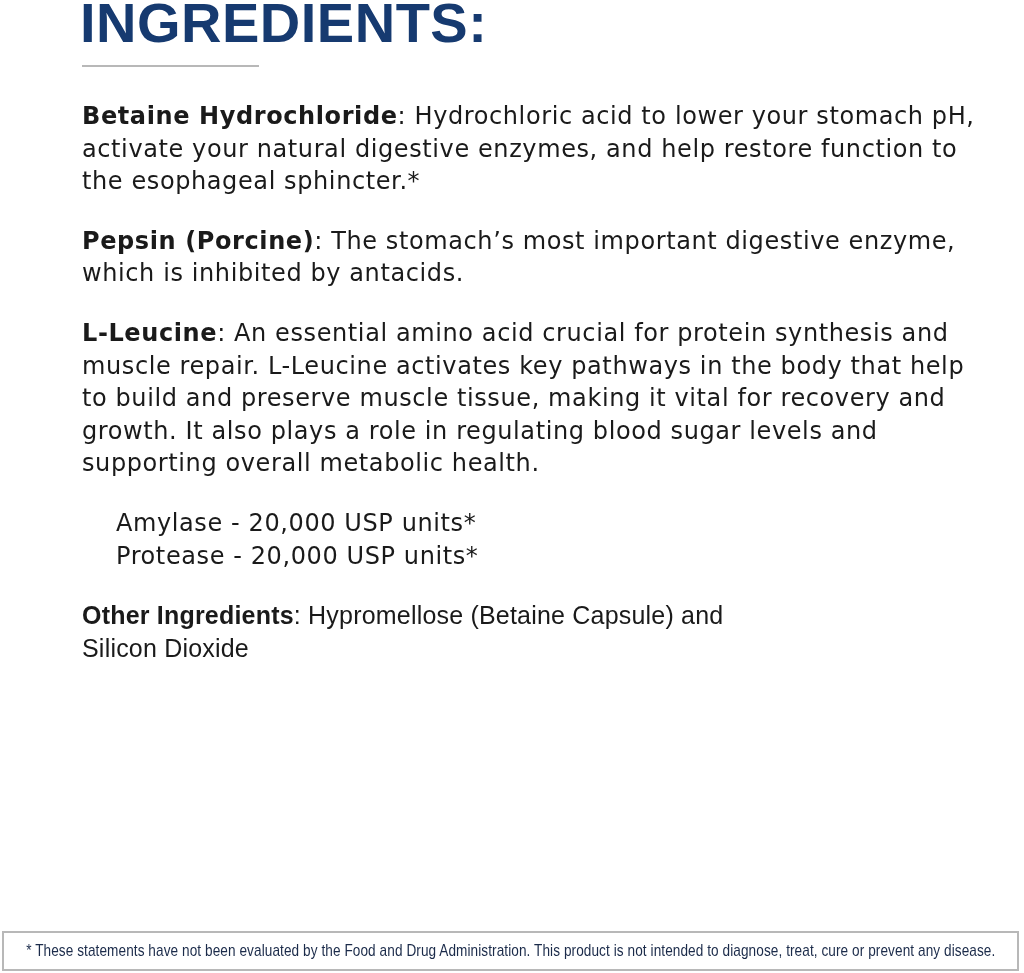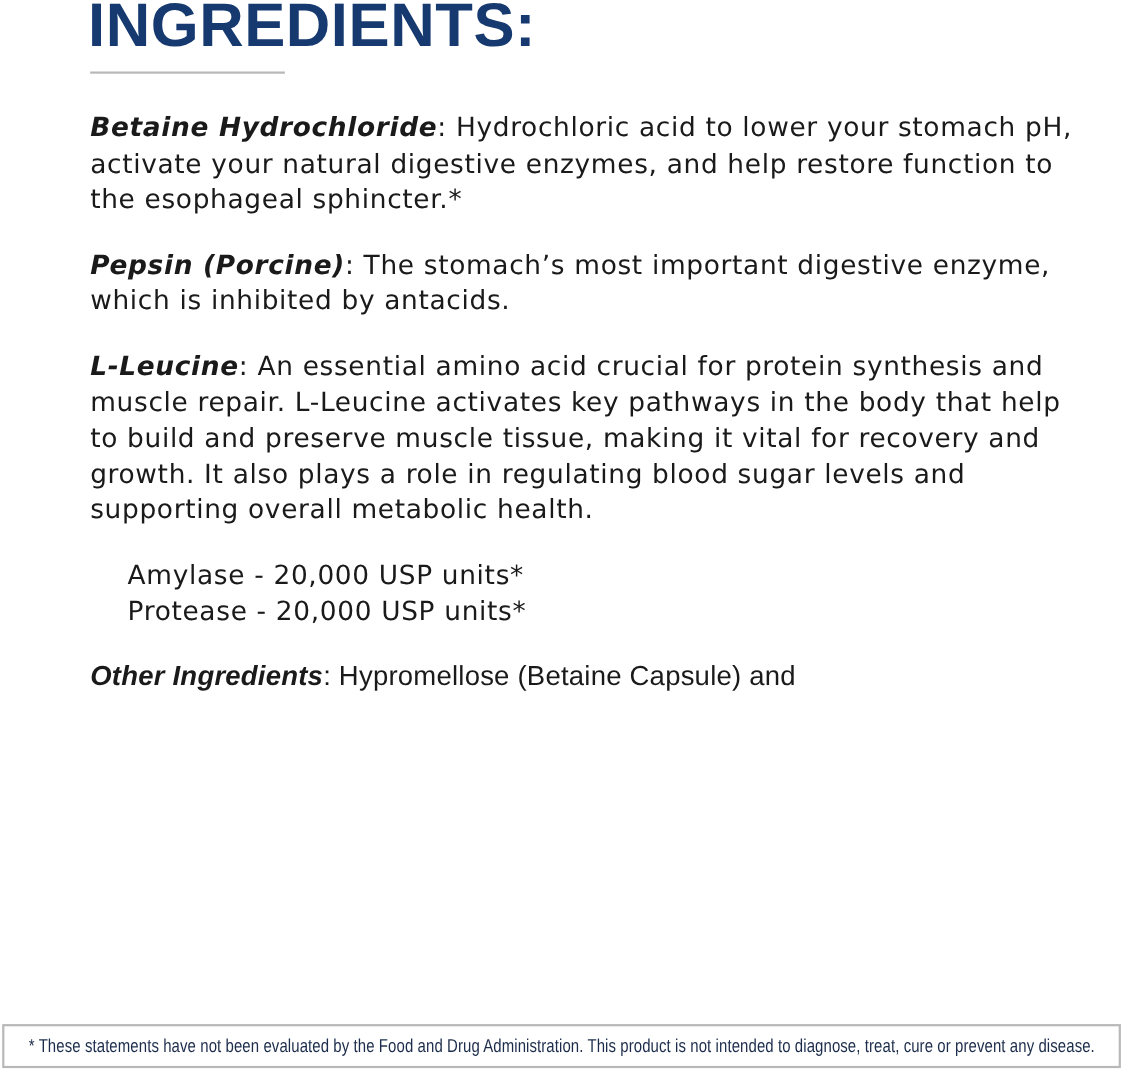--- a/index.html
+++ b/index.html
@@ -43,21 +43,20 @@
     }
     .para {
       margin: 0 0 27px 0;
       font-size: 24px;
       line-height: 32.6px;
       letter-spacing: 0.6px;
       color: #1a1a1a;
     }
     .para b {
       font-weight: bold;
-      font-style: italic;
     }
     .para.other {
       font-family: "Liberation Sans", sans-serif;
       font-size: 25px;
       letter-spacing: 0.2px;
     }
     .capsule-list {
       margin: 0;
       padding: 0;
       list-style: none;
@@ -115,19 +114,20 @@
 
   <div class="para">
     <ul class="capsule-list">
       <li>Amylase - 20,000 USP units*</li>
       <li>Protease - 20,000 USP units*</li>
     </ul>
   </div>
 
   <p class="para other">
     <b>Other Ingredients</b><span>:</span><span> Hypromellose (Betaine Capsule) and</span><br>
+    <span>Silicon Dioxide</span>
   </p>
 
 </div>
 
 <div class="disclaimer">
   <span>* These statements have not been evaluated by the Food and Drug Administration. This product is not intended to diagnose, treat, cure or prevent any disease.</span>
 </div>
 
 </body></html>

